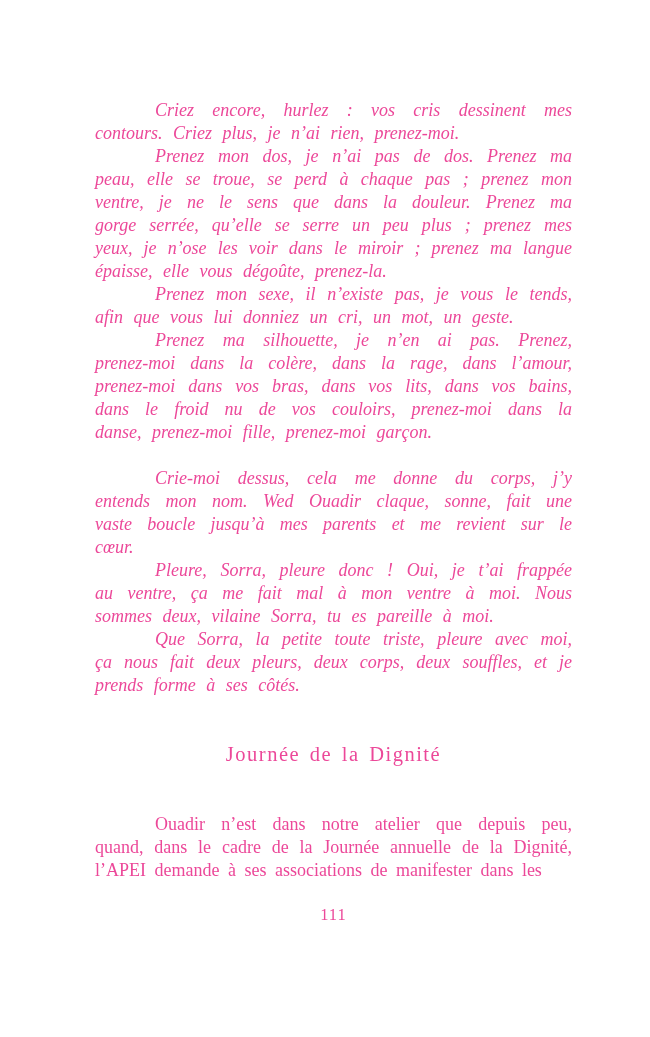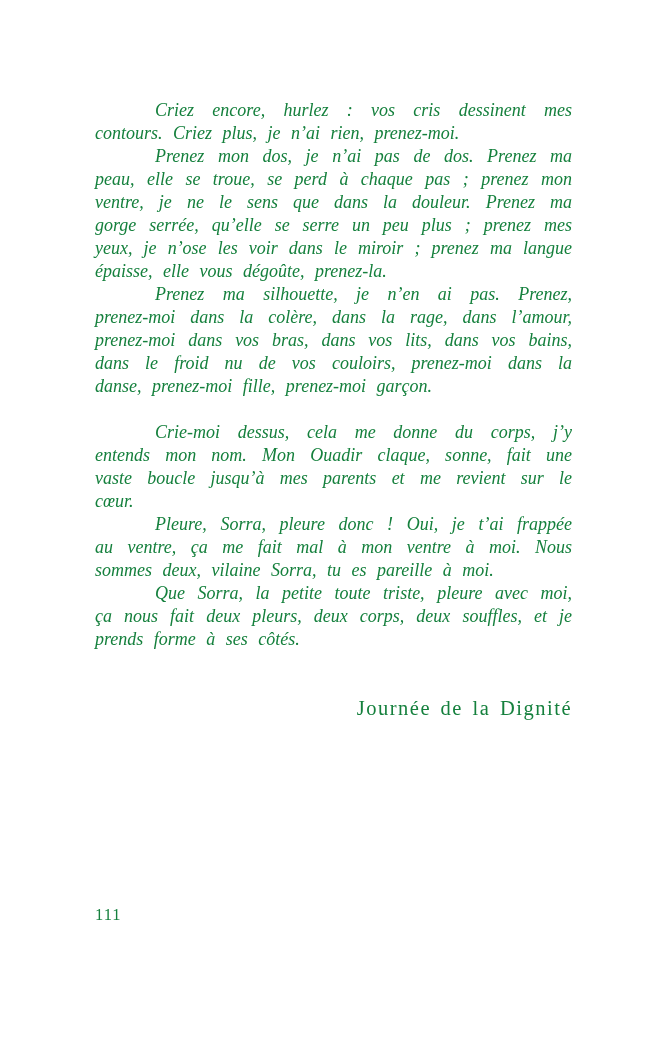--- a/index.html
+++ b/index.html
@@ -5,21 +5,21 @@
   html, body {
     margin: 0;
     padding: 0;
     background: #ffffff;
   }
   .page {
     position: relative;
     width: 650px;
     height: 1037px;
     background: #ffffff;
-    color: #15803d;
+    color: #ec4899;
     font-family: "Liberation Serif", "DejaVu Serif", serif;
     overflow: hidden;
   }
   .text-block {
     position: absolute;
     left: 95px;
     top: 99px;
     width: 477px;
   }
   .para {
@@ -35,43 +35,46 @@
     margin-top: 23px;
   }
   .heading {
     margin: 44px 0 46px 0;
     font-style: normal;
     font-weight: normal;
     font-size: 20.5px;
     line-height: 26px;
     letter-spacing: 1.5px;
     word-spacing: 3px;
-    text-align: right;
+    text-align: center;
   }
   .roman {
     font-style: normal;
     word-spacing: 4px;
   }
   .folio {
     position: absolute;
     left: 95px;
     top: 905px;
     width: 477px;
+    text-align: center;
     font-style: normal;
     font-size: 16.5px;
     letter-spacing: 1px;
   }
 </style>
 </head>
 <body>
 
 <div class="page">
   <main class="text-block">
     <p class="para">Criez encore, hurlez&nbsp;: vos cris dessinent mes contours. Criez plus, je n’ai rien, prenez-moi.</p>
     <p class="para">Prenez mon dos, je n’ai pas de dos. Prenez ma peau, elle se troue, se perd à chaque pas&nbsp;; prenez mon ventre, je ne le sens que dans la douleur. Prenez ma gorge serrée, qu’elle se serre un peu plus&nbsp;; prenez mes yeux, je n’ose les voir dans le miroir&nbsp;; prenez ma langue épaisse, elle vous dégoûte, prenez-la.</p>
+    <p class="para">Prenez mon sexe, il n’existe pas, je vous le tends, afin que vous lui donniez un cri, un mot, un geste.</p>
     <p class="para">Prenez ma silhouette, je n’en ai pas. Prenez, prenez-moi dans la colère, dans la rage, dans l’amour, prenez-moi dans vos bras, dans vos lits, dans vos bains, dans le froid nu de vos couloirs, prenez-moi dans la danse, prenez-moi fille, prenez-moi garçon.</p>
-    <p class="para gap-before">Crie-moi dessus, cela me donne du corps, j’y entends mon nom. Mon Ouadir claque, sonne, fait une vaste boucle jusqu’à mes parents et me revient sur le cœur.</p>
+    <p class="para gap-before">Crie-moi dessus, cela me donne du corps, j’y entends mon nom. Wed Ouadir claque, sonne, fait une vaste boucle jusqu’à mes parents et me revient sur le cœur.</p>
     <p class="para">Pleure, Sorra, pleure donc&nbsp;! Oui, je t’ai frappée au ventre, ça me fait mal à mon ventre à moi. Nous sommes deux, vilaine Sorra, tu es pareille à moi.</p>
     <p class="para">Que Sorra, la petite toute triste, pleure avec moi, ça nous fait deux pleurs, deux corps, deux souffles, et je prends forme à ses côtés.</p>
     <h2 class="heading">Journée de la Dignité</h2>
+    <p class="para roman">Ouadir n’est dans notre atelier que depuis peu, quand, dans le cadre de la Journée annuelle de la Dignité, l’APEI demande à ses associations de manifester dans les</p>
   </main>
   <div class="folio">111</div>
 </div>
 
 </body></html>

